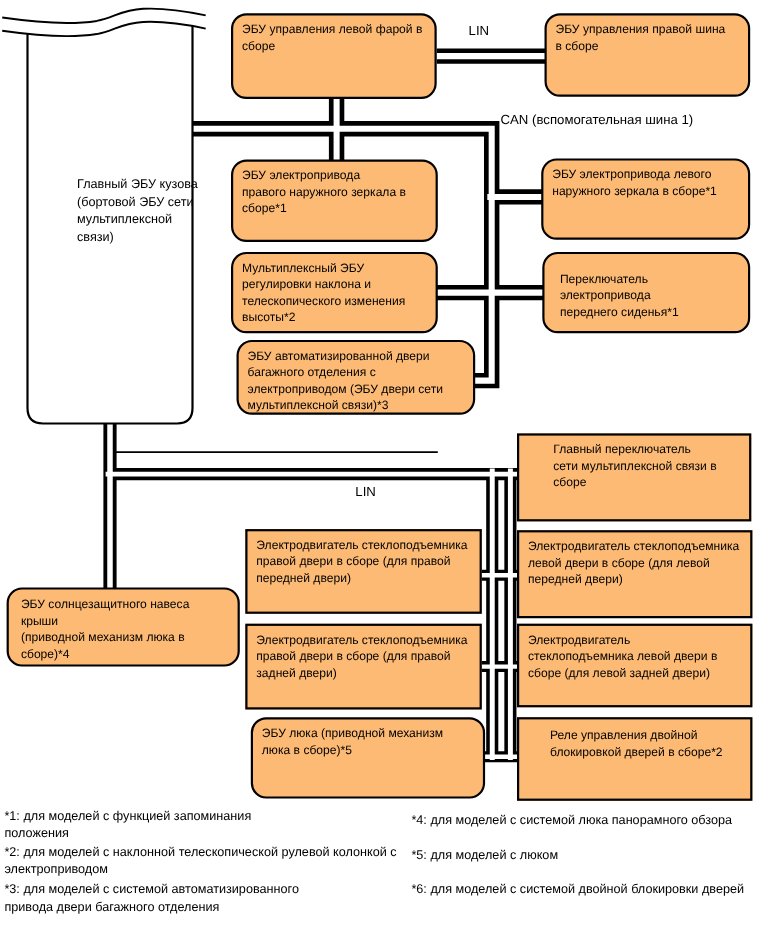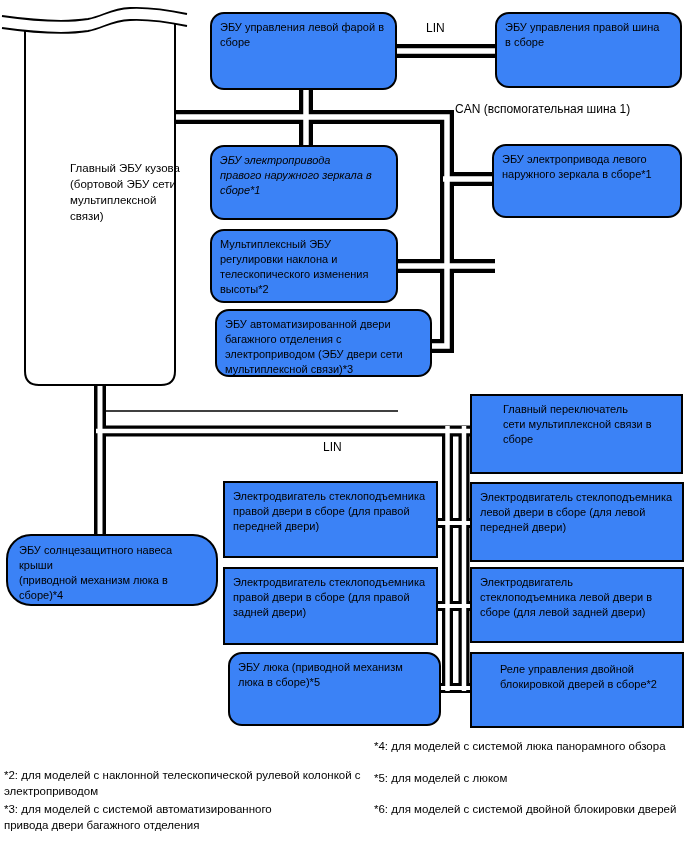--- a/index.html
+++ b/index.html
@@ -2,21 +2,21 @@
 <html><head>
 <meta charset="utf-8">
 <style>
   html,body{margin:0;padding:0;background:#fff;}
   #stage{
     position:relative;width:688px;height:852px;background:#fff;overflow:hidden;
     font-family:"Liberation Sans","DejaVu Sans",sans-serif;color:#000;
   }
   #wires{position:absolute;left:0;top:0;width:688px;height:852px;}
   .box{
-    position:absolute;box-sizing:border-box;background:#3b82f6;border:2px solid #000;
+    position:absolute;box-sizing:border-box;background:#fdba74;border:2px solid #000;
     font-size:11px;line-height:15px;padding:6px 8px;white-space:pre-line;
   }
   .rounded{border-radius:14px;}
   .freetext{
     position:absolute;font-size:11.5px;line-height:16px;white-space:pre-line;margin-left:28px;
   }
   .buslabel{position:absolute;font-size:12px;line-height:13px;white-space:nowrap;}
   .fn{position:absolute;font-size:11.5px;line-height:16px;white-space:pre-line;}
 </style>
 </head>
@@ -67,37 +67,39 @@
 
   <div class="freetext" style="left:42px;top:160px;width:130px;">Главный ЭБУ кузова
 (бортовой ЭБУ сети
 мультиплексной
 связи)</div>
 
   <div class="box rounded" style="left:210px;top:12px;width:187px;height:78px;">ЭБУ управления левой фарой в
 сборе</div>
   <div class="box rounded" style="left:495px;top:12px;width:187px;height:76px;">ЭБУ управления правой шина
 в сборе</div>
-  <div class="box rounded" style="left:210px;top:145px;width:188px;height:75px;font-style:italic;">ЭБУ электропривода
+  <div class="box rounded" style="left:210px;top:145px;width:188px;height:75px;">ЭБУ электропривода
 правого наружного зеркала в
 сборе*1</div>
   <div class="box rounded" style="left:492px;top:144px;width:190px;height:74px;">ЭБУ электропривода левого
 наружного зеркала в сборе*1</div>
   <div class="box rounded" style="left:210px;top:229px;width:188px;height:74px;">Мультиплексный ЭБУ
 регулировки наклона и
 телескопического изменения
 высоты*2</div>
+  <div class="box rounded" style="left:493px;top:229px;width:189px;height:74px;padding:16px 8px 6px 14px;">Переключатель электропривода
+переднего сиденья*1</div>
   <div class="box rounded" style="left:180px;top:309px;width:217px;height:68px;margin-left:35px;">ЭБУ автоматизированной двери
 багажного отделения с
 электроприводом (ЭБУ двери сети
 мультиплексной связи)*3</div>
   <div class="box" style="left:470px;top:394px;width:213px;height:80px;padding:6px 8px 6px 31px;">Главный переключатель
 сети мультиплексной связи в
 сборе</div>
-  <div class="box rounded" style="left:6px;top:534px;width:212px;height:72px;padding:7px 8px 7px 11px;border-radius:25px;">ЭБУ солнцезащитного навеса крыши
+  <div class="box rounded" style="left:6px;top:534px;width:212px;height:72px;padding:7px 8px 7px 11px;">ЭБУ солнцезащитного навеса крыши
 (приводной механизм люка в сборе)*4</div>
   <div class="box" style="left:223px;top:481px;width:215px;height:77px;">Электродвигатель стеклоподъемника
 правой двери в сборе (для правой
 передней двери)</div>
   <div class="box" style="left:470px;top:482px;width:214px;height:80px;">Электродвигатель стеклоподъемника
 левой двери в сборе (для левой
 передней двери)</div>
   <div class="box" style="left:223px;top:567px;width:215px;height:78px;">Электродвигатель стеклоподъемника
 правой двери в сборе (для правой
 задней двери)</div>
@@ -106,20 +108,22 @@
 сборе (для левой задней двери)</div>
   <div class="box rounded" style="left:228px;top:652px;width:213px;height:74px;">ЭБУ люка (приводной механизм
 люка в сборе)*5</div>
   <div class="box" style="left:470px;top:652px;width:214px;height:76px;padding:8px 8px 8px 28px;">Реле управления двойной
 блокировкой дверей в сборе*2</div>
 
   <div class="buslabel" style="left:426px;top:22px;">LIN</div>
   <div class="buslabel" style="left:455px;top:103px;">CAN (вспомогательная шина 1)</div>
   <div class="buslabel" style="left:323px;top:441px;">LIN</div>
 
+  <div class="fn" style="left:4px;top:734px;width:342px;">*1: для моделей с функцией запоминания
+положения</div>
   <div class="fn" style="left:4px;top:767px;width:384px;">*2: для моделей с наклонной телескопической рулевой колонкой с
 электроприводом</div>
   <div class="fn" style="left:4px;top:801px;width:342px;">*3: для моделей с системой автоматизированного
 привода двери багажного отделения</div>
   <div class="fn" style="left:374px;top:738px;width:314px;">*4: для моделей с системой люка панорамного обзора</div>
   <div class="fn" style="left:374px;top:770px;width:314px;">*5: для моделей с люком</div>
   <div class="fn" style="left:374px;top:801px;width:316px;">*6: для моделей с системой двойной блокировки дверей</div>
 
 </div>
 

